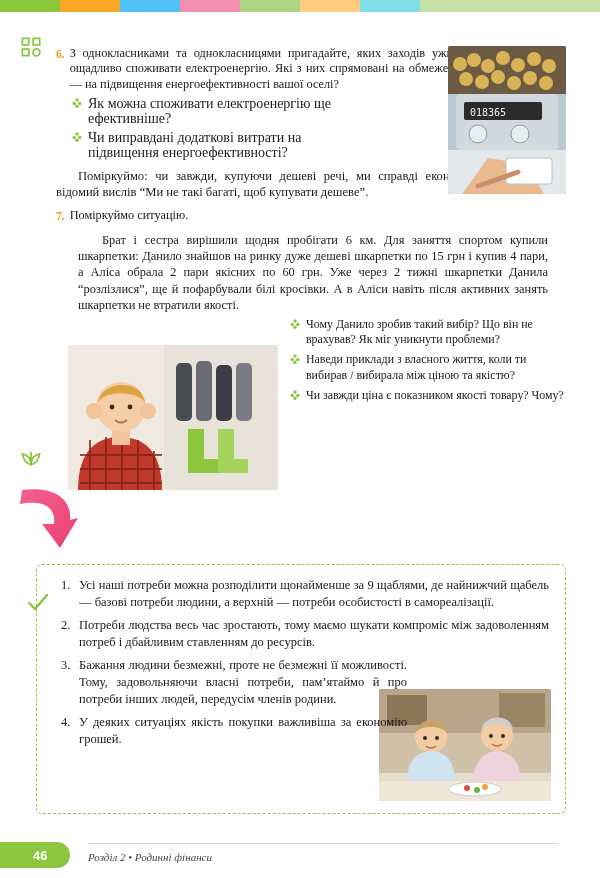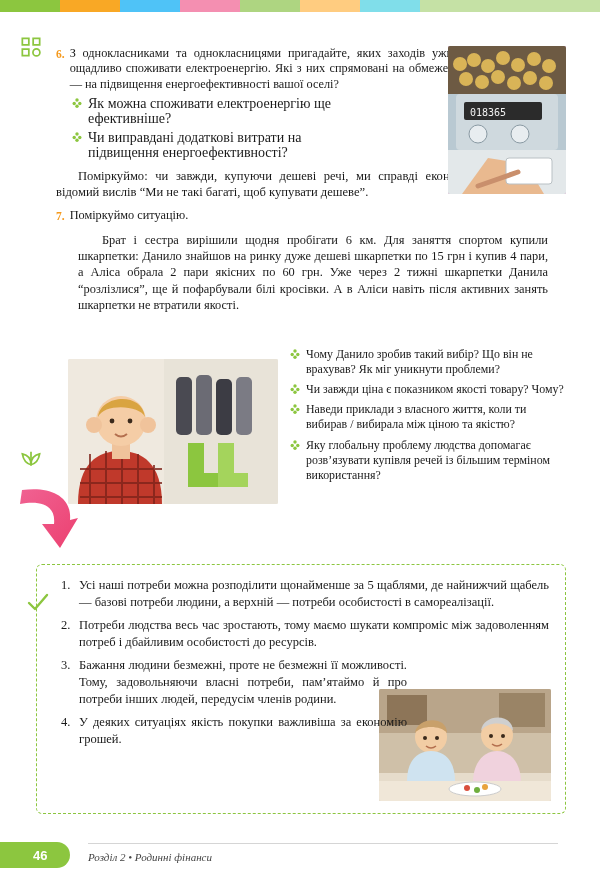--- a/index.html
+++ b/index.html
@@ -123,22 +123,22 @@
     line-height: 16.2px;
     text-align: justify;
     text-indent: 24px;
     width: 470px;
   }
 
   
   .qrow {
     display: flex;
     gap: 12px;
-    margin-top: 18px;
-    align-items: center;
+    margin-top: 4px;
+    align-items: flex-start;
   }
   .photo-socks {
     width: 210px; height: 145px;
     flex: 0 0 auto;
     border-radius: 2px;
     overflow: hidden;
     background: #e7e2da;
     margin-top: 28px;
     margin-left: 12px;
   }
@@ -433,43 +433,32 @@
         </li>
         <li>
           <span class="bl-mark">
             <svg viewBox="0 0 10 10">
                 <circle cx="5" cy="2" r="1.7" fill="#8cc63f"></circle>
                 <circle cx="2.2" cy="5.5" r="1.7" fill="#8cc63f"></circle>
                 <circle cx="7.8" cy="5.5" r="1.7" fill="#8cc63f"></circle>
                 <circle cx="5" cy="8.3" r="1.7" fill="#8cc63f"></circle>
               </svg>
           </span>
-          <span>Чи завжди ціна є показником якості товару? Чому?</span>
-        </li>
-        <li>
-          <span class="bl-mark">
-            <svg viewBox="0 0 10 10">
-                <circle cx="5" cy="2" r="1.7" fill="#8cc63f"></circle>
-                <circle cx="2.2" cy="5.5" r="1.7" fill="#8cc63f"></circle>
-                <circle cx="7.8" cy="5.5" r="1.7" fill="#8cc63f"></circle>
-                <circle cx="5" cy="8.3" r="1.7" fill="#8cc63f"></circle>
-              </svg>
-          </span>
           <span>Наведи приклади з власного життя, коли ти вибирав / вибирала між ціною та якістю?</span>
         </li>
         <li>
           <span class="bl-mark">
             <svg viewBox="0 0 10 10">
                 <circle cx="5" cy="2" r="1.7" fill="#8cc63f"></circle>
                 <circle cx="2.2" cy="5.5" r="1.7" fill="#8cc63f"></circle>
                 <circle cx="7.8" cy="5.5" r="1.7" fill="#8cc63f"></circle>
                 <circle cx="5" cy="8.3" r="1.7" fill="#8cc63f"></circle>
               </svg>
           </span>
-          <span>Яку глобальну проблему людства допомагає розв’язувати купівля речей із більшим терміном використання?</span>
+          <span>Чи завжди ціна є показником якості товару? Чому?</span>
         </li>
       </ul>
     </div>
   </div>
 
   <div class="check-badge">
     <svg viewBox="0 0 24 24" fill="none" stroke="#8cc63f" stroke-width="2.4" stroke-linecap="round" stroke-linejoin="round">
       <path d="M3 13 L9 19 L21 5"></path>
     </svg>
   </div>
@@ -502,25 +491,25 @@
         <ellipse cx="96" cy="100" rx="26" ry="7" fill="#ffffff" stroke="#ccc"></ellipse>
         <circle cx="88" cy="99" r="3" fill="#d94f3d"></circle>
         <circle cx="98" cy="101" r="3" fill="#6fae3e"></circle>
         <circle cx="106" cy="98" r="3" fill="#e8a33d"></circle>
       </svg>
     </div>
 
     <ol>
       <li class="summary-tight">
         <span class="onum">1.</span>
-        <span style="display:block;width:470px;">Усі наші потреби можна розподілити щонайменше за 5 щаблями, де найнижчий щабель — базові потреби людини, а верхній — потреби особистості в самореалізації.</span>
+        <span style="display:block;width:470px;">Усі наші потреби можна розподілити щонайменше за 9 щаблями, де найнижчий щабель — базові потреби людини, а верхній — потреби особистості в самореалізації.</span>
       </li>
       <li>
         <span class="onum">2.</span>
-        <span style="display:block;width:470px;">Потреби людства весь час зростають, тому маємо шукати компроміс між задоволенням потреб і дбайливим особистості до ресурсів.</span>
+        <span style="display:block;width:470px;">Потреби людства весь час зростають, тому маємо шукати компроміс між задоволенням потреб і дбайливим ставленням до ресурсів.</span>
       </li>
       <li class="summary-tight">
         <span class="onum">3.</span>
         <span class="b">Бажання людини безмежні,</span><span> проте не безмежні її можливості. Тому, задовольняючи власні потреби, пам’ятаймо й про потреби інших людей, передусім членів родини.</span>
       </li>
       <li class="summary-tight">
         <span class="onum">4.</span>
         <span>У деяких ситуаціях якість покупки важливіша за економію грошей.</span>
       </li>
     </ol>

